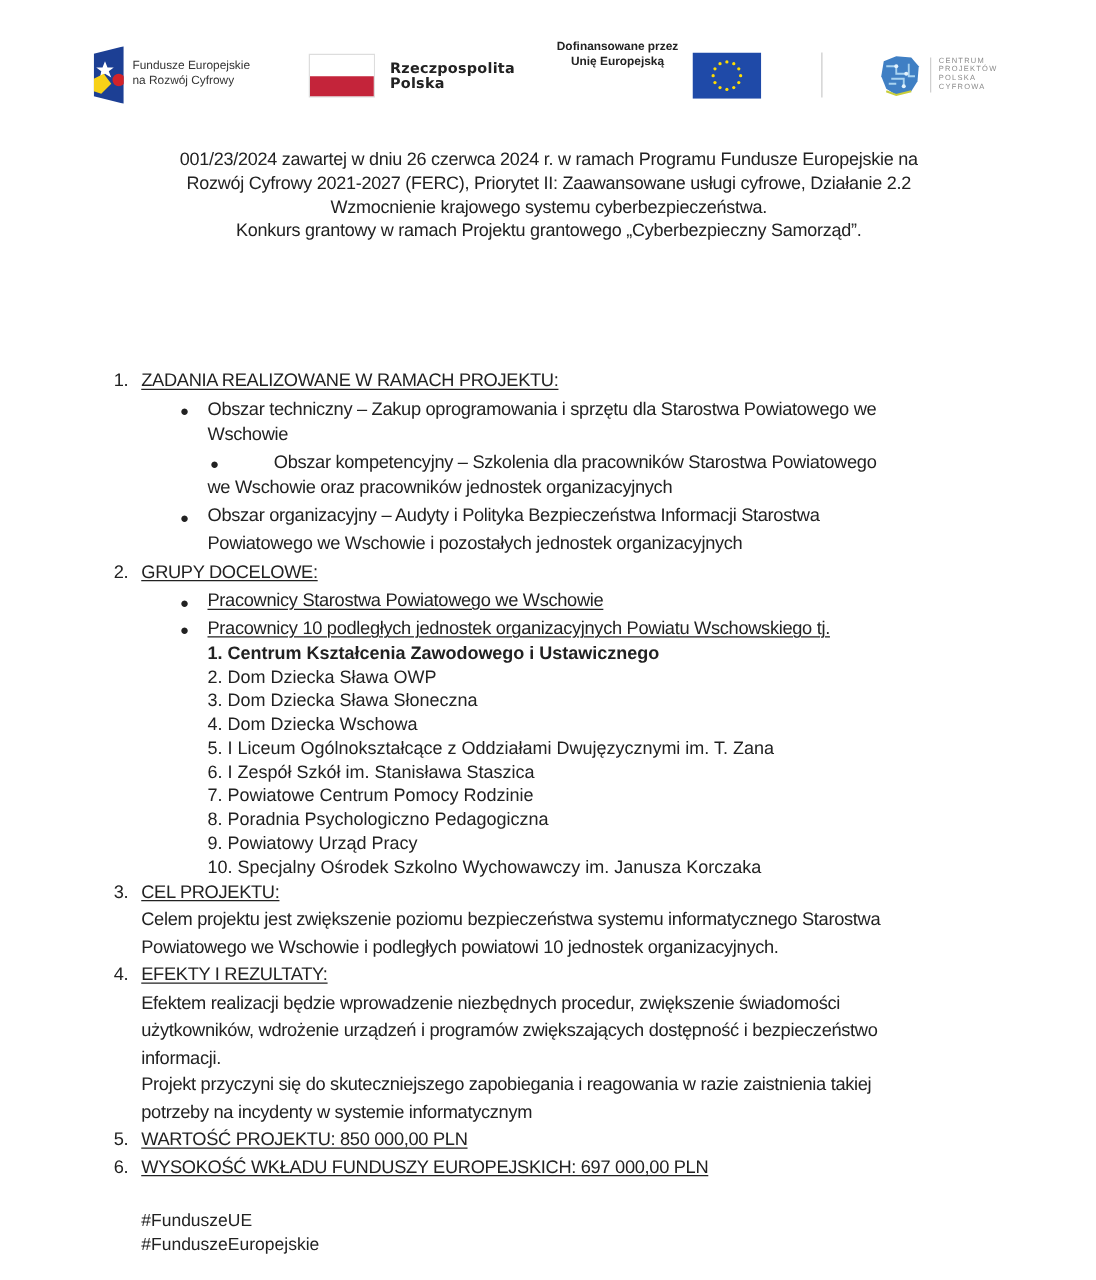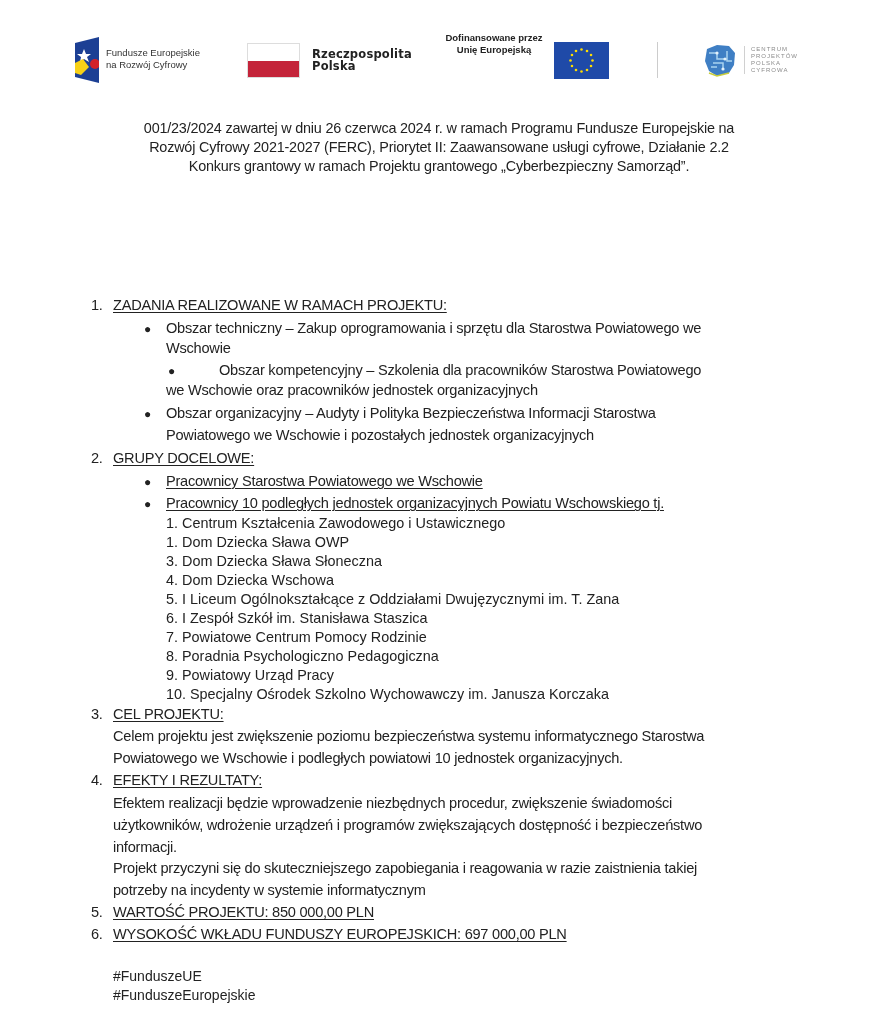--- a/index.html
+++ b/index.html
@@ -100,20 +100,21 @@
     <div>CENTRUM</div>
     <div>PROJEKTÓW</div>
     <div>POLSKA</div>
     <div>CYFROWA</div>
   </div>
 </div>
 
 <div class="intro">
   <div>001/23/2024  zawartej w dniu 26 czerwca 2024 r. w ramach Programu Fundusze Europejskie na</div>
   <div>Rozwój Cyfrowy 2021-2027 (FERC), Priorytet II: Zaawansowane usługi cyfrowe, Działanie 2.2</div>
+  <div>Wzmocnienie krajowego systemu cyberbezpieczeństwa.</div>
   <div>Konkurs grantowy w ramach Projektu grantowego „Cyberbezpieczny Samorząd”.</div>
 </div>
 
 <div class="main">
 
   <div>
     <span class="num line" style="left:91px; top:297px;">1.</span>
     <span class="line u" style="left:113px; top:297px;">ZADANIA REALIZOWANE W RAMACH  PROJEKTU:</span>
 
     <span class="bullet" style="left:144px; top:322px;">●</span>
@@ -133,22 +134,22 @@
     <span class="num line" style="left:91px; top:450px;">2.</span>
     <span class="line u" style="left:113px; top:450px;">GRUPY DOCELOWE:</span>
 
     <span class="bullet" style="left:144px; top:475px;">●</span>
     <span class="line u" style="left:166px; top:473px;">Pracownicy Starostwa Powiatowego we Wschowie</span>
 
     <span class="bullet" style="left:144px; top:497px;">●</span>
     <span class="line u" style="left:166px; top:495px;">Pracownicy 10 podległych jednostek organizacyjnych Powiatu Wschowskiego tj.</span>
 
     <div>
-      <span class="line sub" style="left:166px; top:515px;">1. Centrum Kształcenia Zawodowego i Ustawicznego</span>
-      <span class="line sub" style="left:166px; top:534px;">1. Dom Dziecka Sława OWP</span>
+      <span class="line sub" style="left:166px; top:515px;font-weight:bold;">1. Centrum Kształcenia Zawodowego i Ustawicznego</span>
+      <span class="line sub" style="left:166px; top:534px;">2. Dom Dziecka Sława OWP</span>
       <span class="line sub" style="left:166px; top:553px;">3. Dom Dziecka Sława Słoneczna</span>
       <span class="line sub" style="left:166px; top:572px;">4. Dom Dziecka Wschowa</span>
       <span class="line sub" style="left:166px; top:591px;">5. I Liceum Ogólnokształcące z Oddziałami Dwujęzycznymi im. T. Zana</span>
       <span class="line sub" style="left:166px; top:610px;">6. I Zespół Szkół im. Stanisława Staszica</span>
       <span class="line sub" style="left:166px; top:629px;">7. Powiatowe Centrum Pomocy Rodzinie</span>
       <span class="line sub" style="left:166px; top:648px;">8. Poradnia Psychologiczno Pedagogiczna</span>
       <span class="line sub" style="left:166px; top:667px;">9. Powiatowy Urząd Pracy</span>
       <span class="line sub" style="left:166px; top:686px;">10. Specjalny Ośrodek Szkolno Wychowawczy im. Janusza Korczaka</span>
     </div>
   </div>

